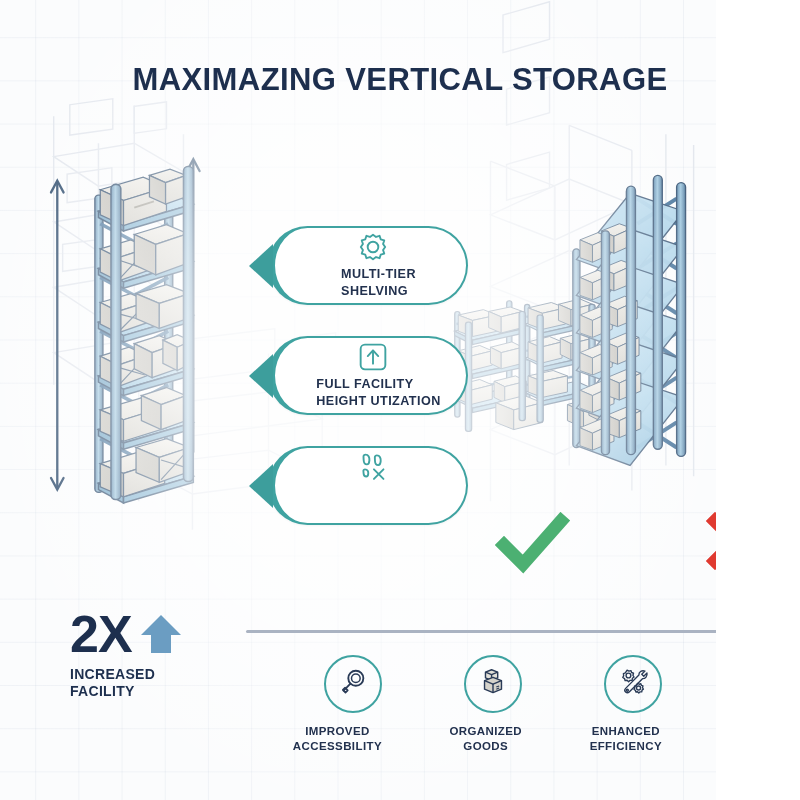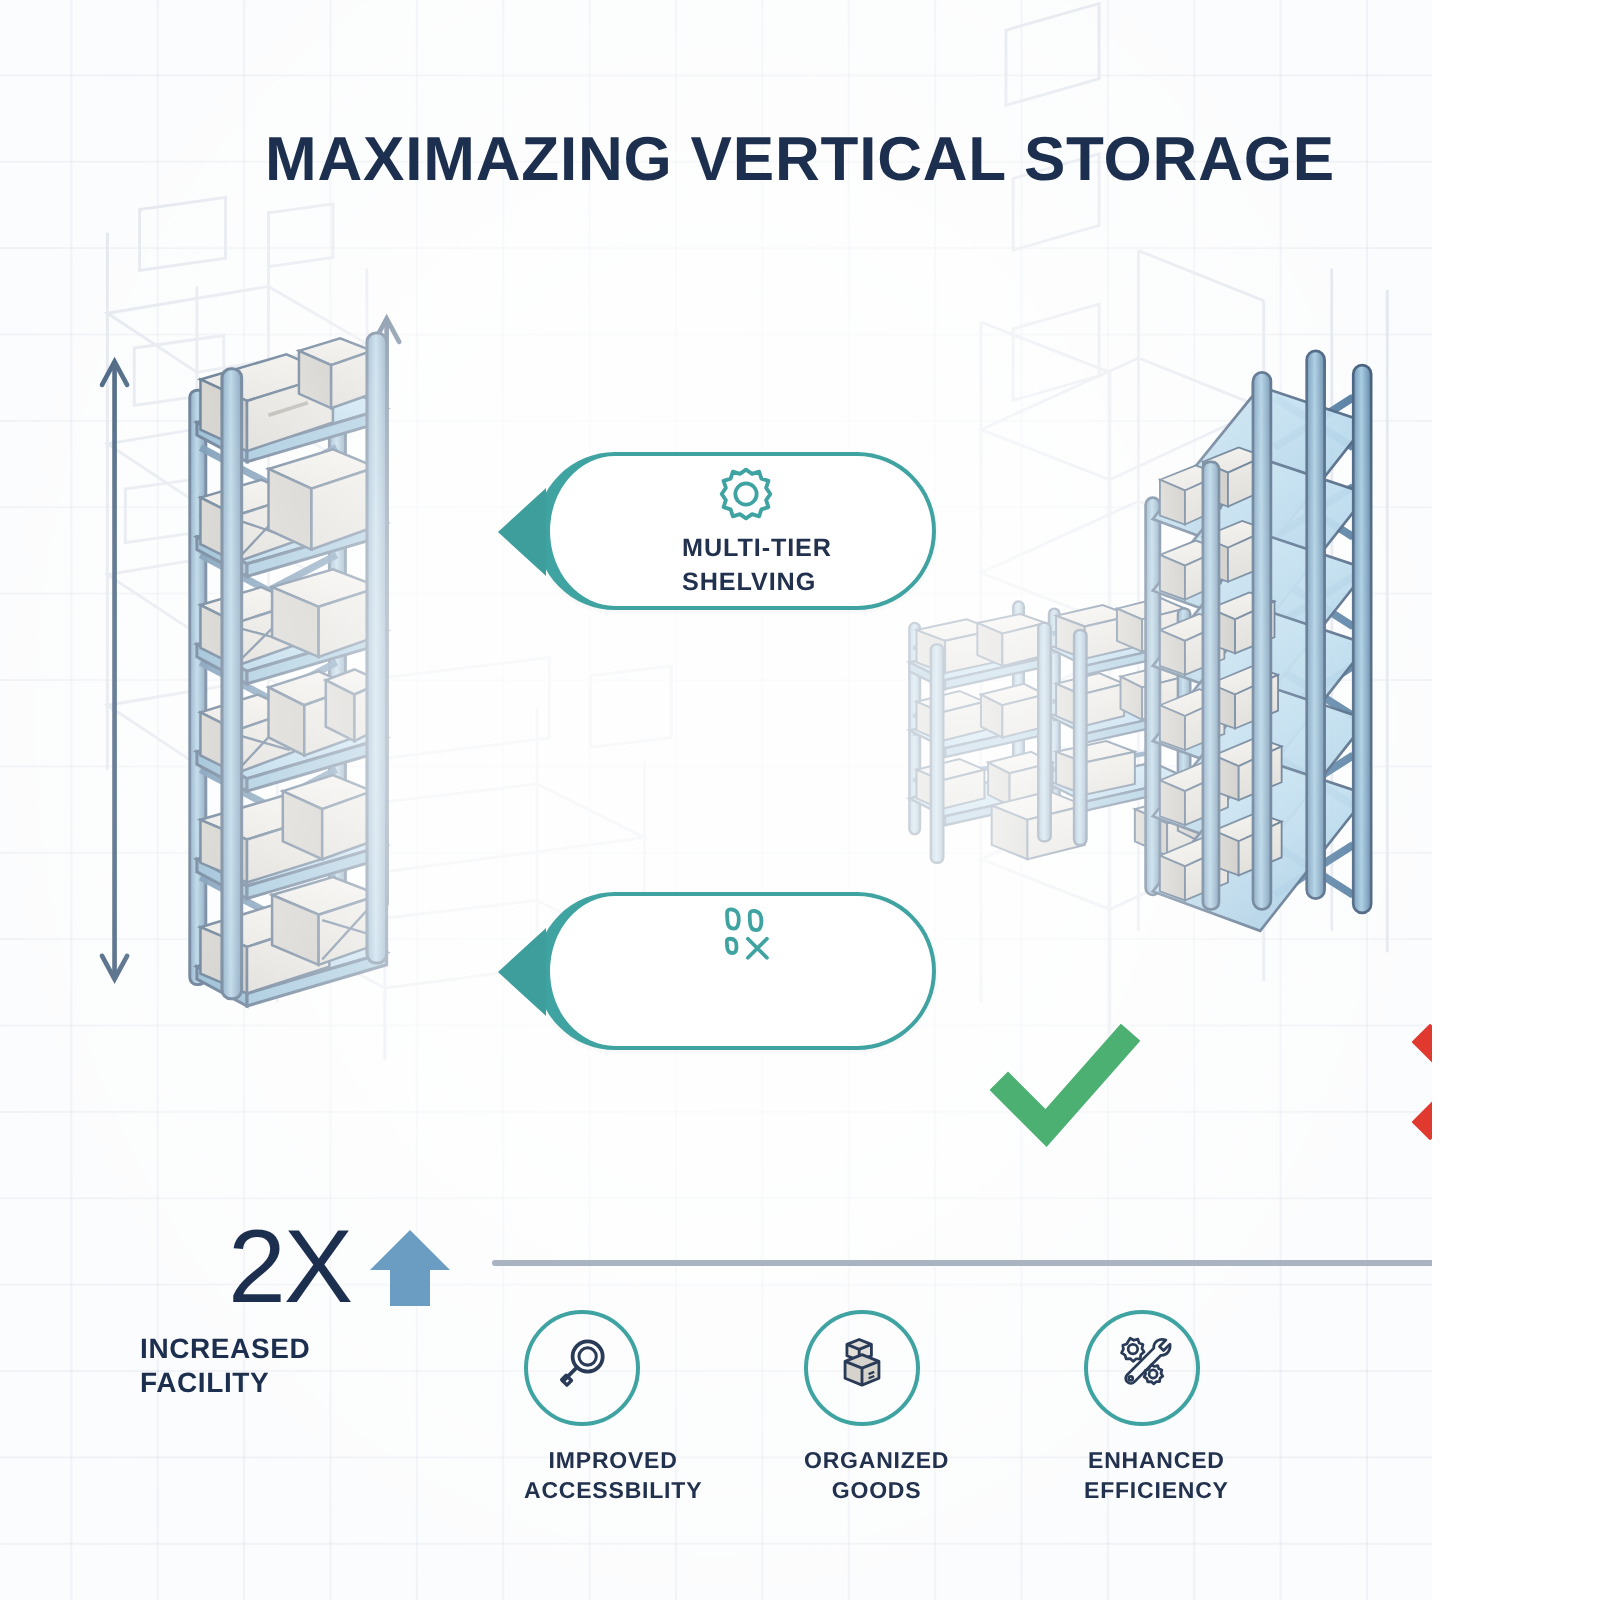--- a/index.html
+++ b/index.html
@@ -107,25 +107,24 @@
     top: 608px;
     width: 170px;
   }
   .stat-top {
     display: flex;
     align-items: center;
     gap: 6px;
   }
   .stat-num {
     font-size: 52px;
-    font-weight: normal;
+    font-weight: bold;
     color: #1d2f4e;
     letter-spacing: -1px;
     line-height: 1;
-    margin-left: 44px;
   }
   .stat-arrow { width: 46px; height: 46px; }
   .stat-label {
     margin-top: 6px;
     font-size: 14px;
     font-weight: bold;
     line-height: 1.2;
     letter-spacing: 0.3px;
     color: #1d2f4e;
     white-space: pre-line;
@@ -144,21 +143,21 @@
     left: 262px;
     top: 655px;
     width: 400px;
     display: flex;
     justify-content: space-between;
   }
   .feature {
     width: 120px;
     display: flex;
     flex-direction: column;
-    align-items: flex-start;
+    align-items: flex-end;
   }
   .feature .circle {
     width: 54px; height: 54px;
     border-radius: 50%;
     border: 2.2px solid #3fa3a1;
     display: flex;
     align-items: center;
     justify-content: center;
     background: transparent;
   }
@@ -531,20 +530,32 @@
     <span class="b-icon">
       <svg viewBox="0 0 40 40" width="38" height="38" fill="none" stroke="currentColor" stroke-width="2" stroke-linejoin="round">
         <circle cx="20" cy="20" r="5.6"></circle>
         <path d="M20 7.2 L23.2 9.4 L26.9 8.2 L28.1 11.9 L31.8 13.1 L30.6 16.8 L32.8 20 L30.6 23.2 L31.8 26.9 L28.1 28.1 L26.9 31.8 L23.2 30.6 L20 32.8 L16.8 30.6 L13.1 31.8 L11.9 28.1 L8.2 26.9 L9.4 23.2 L7.2 20 L9.4 16.8 L8.2 13.1 L11.9 11.9 L13.1 8.2 L16.8 9.4 Z"></path>
       </svg>
     </span>
     <span class="b-text">MULTI-TIER
 SHELVING</span>
   </div>
 
+  <div class="bubble" id="bubble2">
+    <span class="pointer"></span>
+    <span class="b-icon">
+      <svg viewBox="0 0 40 40" width="38" height="38" fill="none" stroke="currentColor" stroke-width="2" stroke-linecap="round" stroke-linejoin="round">
+        <rect x="7" y="7" width="26" height="26" rx="4.5"></rect>
+        <path d="M20 27 L20 13.5"></path>
+        <path d="M14.5 19 L20 13 L25.5 19"></path>
+      </svg>
+    </span>
+    <span class="b-text">FULL FACILITY
+HEIGHT UTIZATION</span>
+  </div>
 
   <div class="bubble" id="bubble3">
     <span class="pointer"></span>
     <span class="b-icon">
       <svg viewBox="0 0 40 40" width="38" height="38" fill="none" stroke="currentColor" stroke-width="2" stroke-linecap="round" stroke-linejoin="round">
         <path d="M12 7 C15.5 7 16.4 10 16.2 13 C16 15.8 15.4 17.2 13.6 17.2 C11.4 17.2 10.3 15.6 10.2 12.8 C10.1 9.8 9.2 7 12 7 Z"></path>
         <path d="M24 7.8 C27.4 7.8 28.3 10.8 28.1 13.8 C27.9 16.6 27.3 18 25.5 18 C23.3 18 22.2 16.4 22.1 13.6 C22 10.6 21.2 7.8 24 7.8 Z"></path>
         <path d="M11.5 22.5 C14.4 22.5 15.2 24.6 15 27 C14.9 29 14.4 30 12.9 30 C11 30 10.2 28.8 10.1 26.8 C10 24.6 9.2 22.5 11.5 22.5 Z"></path>
         <path d="M21 22.5 L31 32.5 M31 22.5 L21 32.5"></path>
       </svg>

